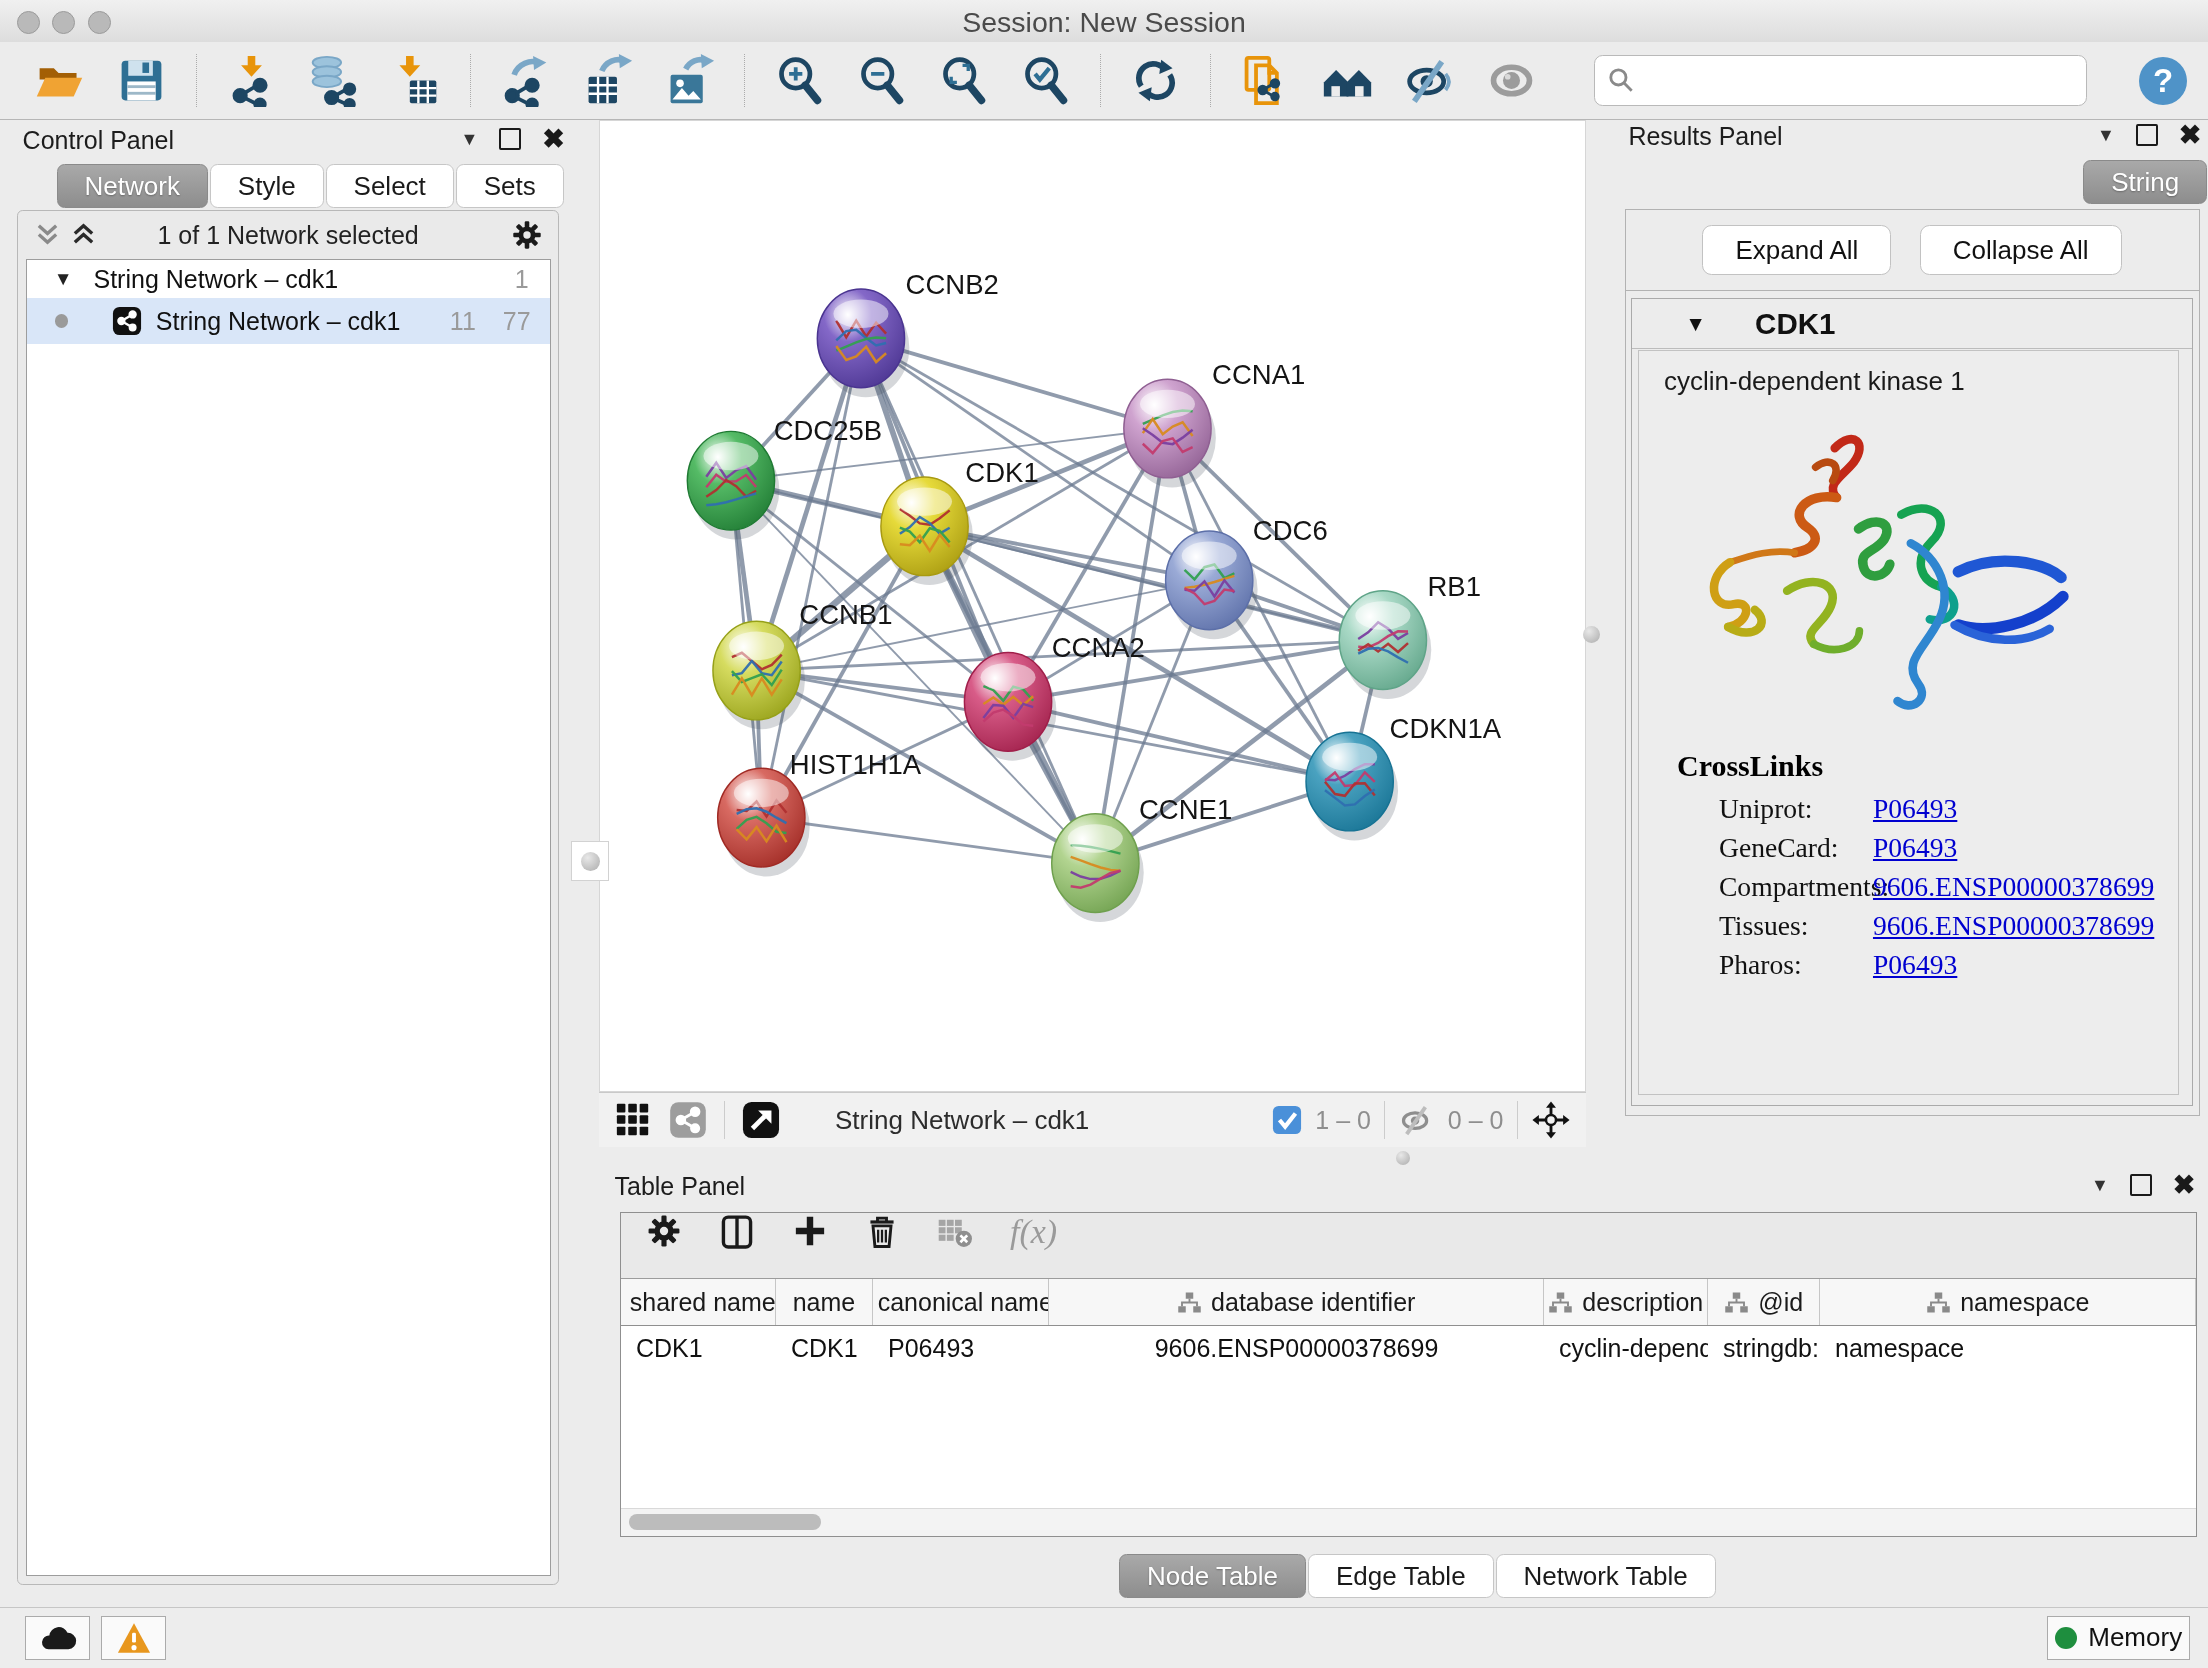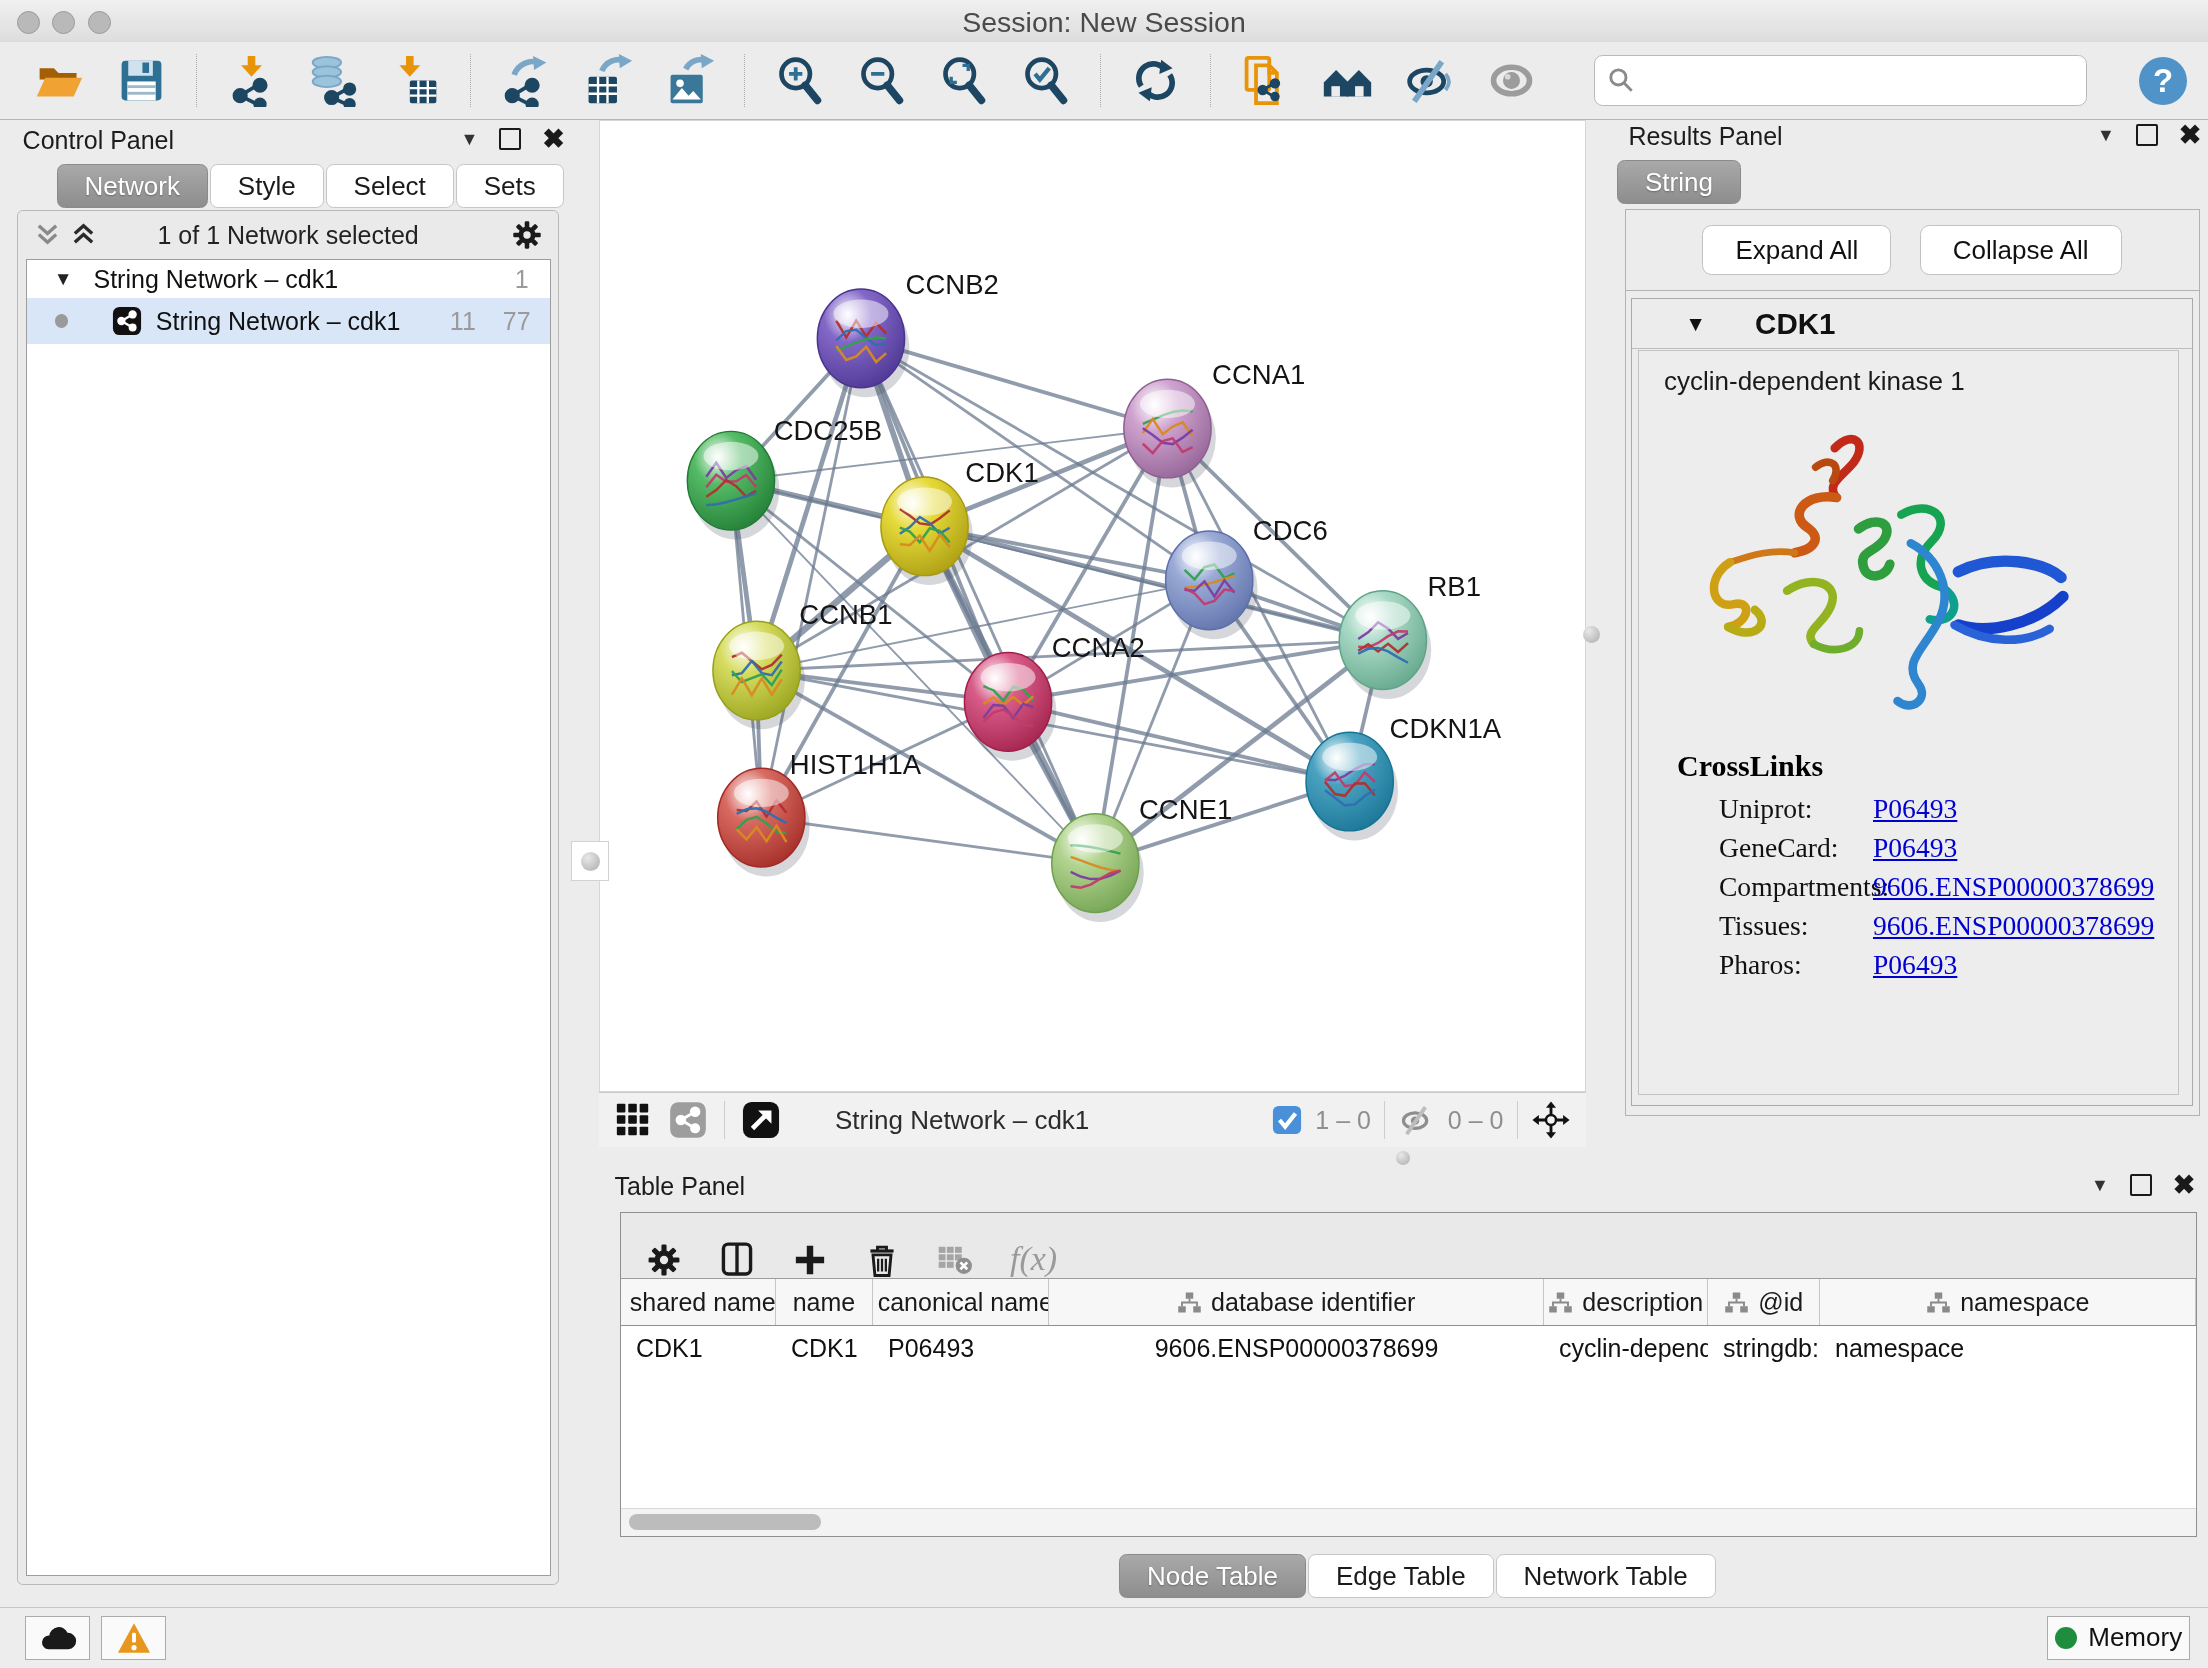--- a/index.html
+++ b/index.html
@@ -47,39 +47,39 @@
   .network-panel{position:absolute;left:599px;top:120px;width:987px;height:1050px}
   #net-svg{position:absolute;left:0;top:0;background:#ffffff;border:1px solid #d6d6d6;box-sizing:border-box}
   .net-toolbar{position:absolute;left:0;top:972px;width:100%;height:55px;background:#f1f1f1;
     border-top:1.9px solid #c9c9c9;display:flex;align-items:center;padding:0 15px;box-sizing:border-box;gap:17px}
   .nt-title{font-size:26px;color:#2c2c2c;margin-left:38px}
   .nt-right{margin-left:auto;display:flex;align-items:center;gap:13.3px}
   .nt-count{font-size:25px;color:#8e8e8e}
   .ntsep{height:38px;border-left:1px solid #cccccc}
   
   .results-panel{position:absolute;left:1617px;top:120px;width:592px;height:999px}
-  .rp-tab{position:absolute;left:0;right:0;top:40px;display:flex;justify-content:flex-start}
+  .rp-tab{position:absolute;left:0;right:0;top:40px;display:flex;justify-content:flex-end}
   .rp-box{position:absolute;left:7.6px;top:89px;right:9.5px;height:905px;border:1.9px solid #b2b2b2;background:#ececec}
   .rp-btnrow{height:80px;border-bottom:1.9px solid #b2b2b2;display:flex;align-items:center;justify-content:center;gap:28.5px}
   .rp-btn{height:48px;padding:0 32px;background:#fff;border:1px solid #c2c2c2;border-radius:9.5px;
     font-size:26px;color:#111;display:flex;align-items:center}
   .rp-section{position:absolute;top:88px;left:5.7px;right:5.7px;bottom:9.5px;border:1.9px solid #aaaaaa;background:#ececec}
   .rp-sec-head{height:49px;border-bottom:1.9px solid #bcbcbc;display:flex;align-items:center}
   .rp-sec-title{font-size:29.5px;font-weight:bold;color:#111;margin-left:49px}
   .rp-sec-body{position:absolute;top:51px;left:5.7px;right:13.3px;bottom:9.5px;border:1px solid #c2c2c2;
     background:#ededed;overflow:hidden}
   .rp-desc{font-size:26px;color:#1a1a1a;padding:15px 0 0 25px}
   .cl-title{font-family:"Liberation Serif",serif;font-weight:bold;font-size:30px;color:#000;margin:25px 0 9.5px 38px}
   .cl-rows{margin-left:80px;display:grid;grid-template-columns:154px auto;row-gap:7px;
     font-family:"Liberation Serif",serif;font-size:27.6px;color:#111}
   .cl-link{color:#0000d0;text-decoration:underline}
   
   .table-panel{position:absolute;left:605px;top:1170px;width:1598px;height:371px}
   .tp-box{position:absolute;left:15px;top:42px;right:5.7px;bottom:3.8px;border:1.9px solid #8f8f8f;background:#fff;overflow:hidden}
-  .tp-tools{height:65px;background:#e9e9e9;display:flex;align-items:flex-end;gap:36px;padding-left:25px}
+  .tp-tools{height:65px;background:#e9e9e9;display:flex;align-items:flex-start;gap:36px;padding-left:25px}
   .tbl-head{display:flex;height:46px;background:#f7f7f7;border-top:1.9px solid #9c9c9c;border-bottom:1.9px solid #8f8f8f}
   .th{display:flex;align-items:center;justify-content:center;gap:9.5px;border-right:1px solid #c6c6c6;
     font-size:25px;color:#1a1a1a;box-sizing:border-box;flex:none;overflow:hidden;white-space:nowrap}
   .tbl-row{display:flex;height:44px}
   .td{display:flex;align-items:center;padding-left:15px;font-size:25px;color:#111;flex:none;
     box-sizing:border-box;overflow:hidden;white-space:nowrap}
   .hscroll{position:absolute;left:0;right:0;bottom:0;height:27px;background:#f3f3f3;border-top:1px solid #d9d9d9}
   .hthumb{position:absolute;left:7.6px;top:4.8px;width:192px;height:16px;background:#bcbcbc;border-radius:8.6px}
   .fx{font-family:"Liberation Serif",serif;font-style:italic;font-size:34px;color:#9a9a9a}
   

